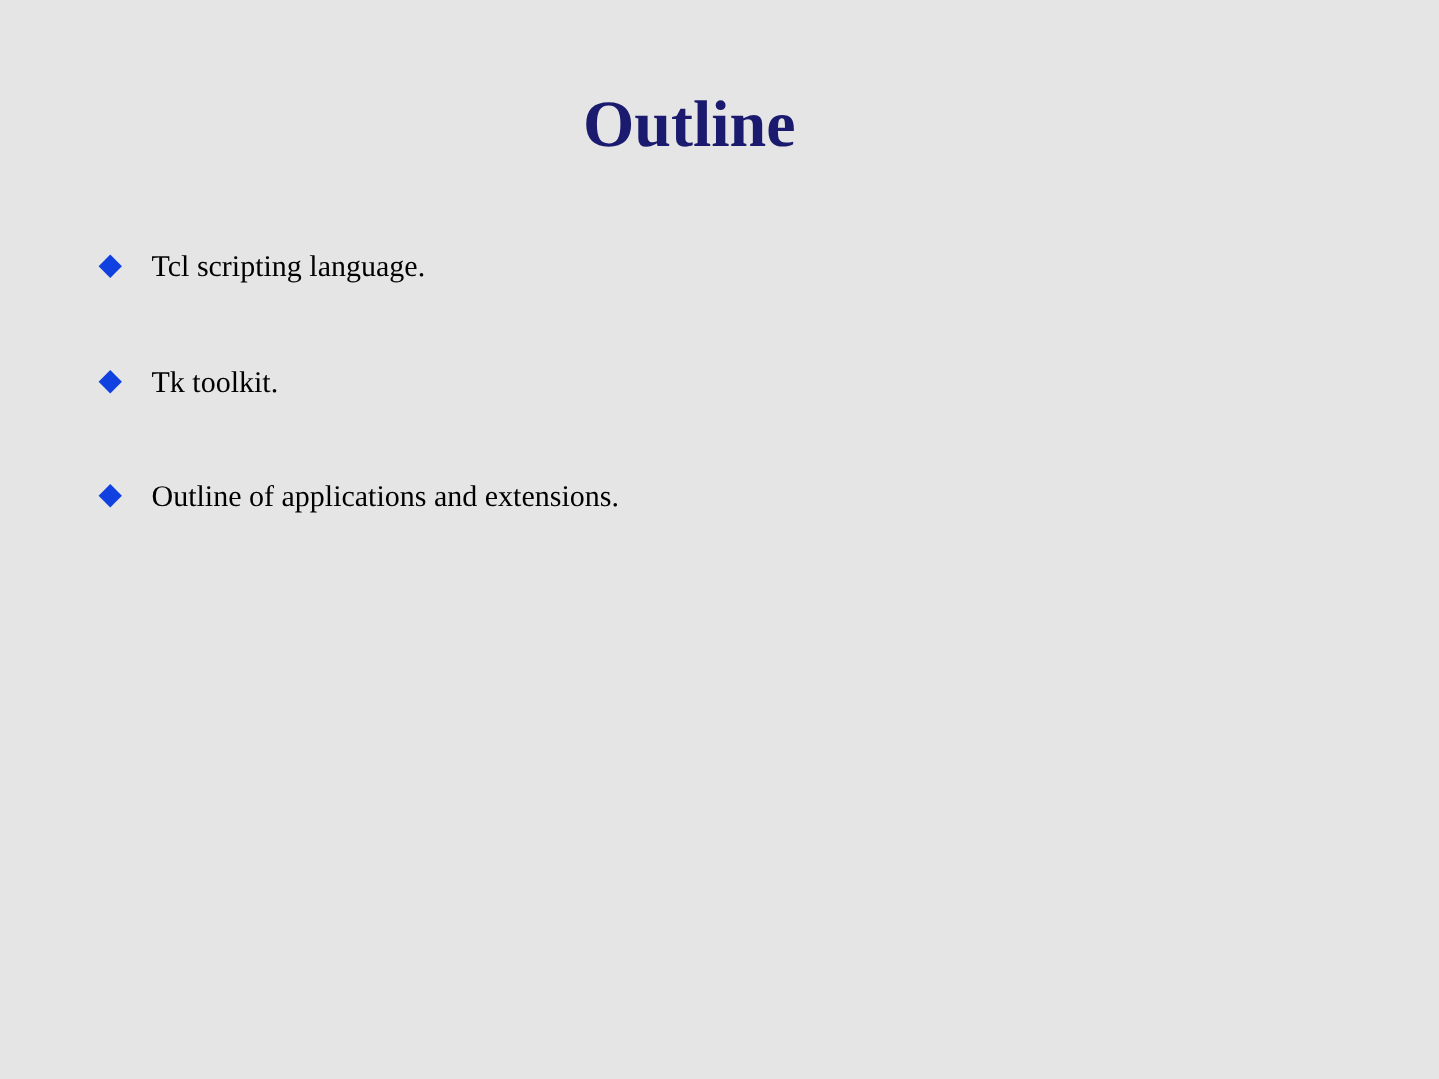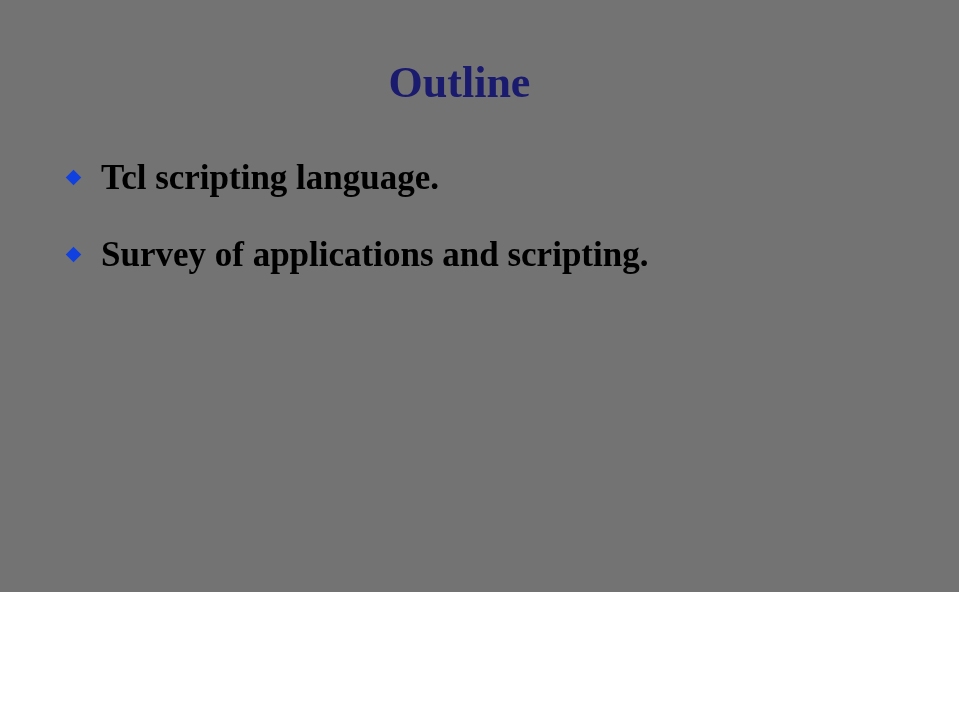--- a/index.html
+++ b/index.html
@@ -7,22 +7,22 @@
     margin: 0;
     padding: 0;
     background: #ffffff;
   }
   body {
     font-family: "Liberation Serif", "DejaVu Serif", serif;
   }
   .slide {
     position: relative;
     width: 959px;
-    height: 592px;
-    background: #737373;
+    height: 719px;
+    background: #e5e5e5;
     overflow: hidden;
   }
   .slide-title {
     position: absolute;
     left: 0;
     top: 57px;
     width: 919px;           
     text-align: center;
     font-family: "Liberation Serif", "DejaVu Serif", serif;
     font-weight: bold;
@@ -62,22 +62,22 @@
     height: 11px;
     margin: 2px 0 0 2px;
     background: #1040e0;
     transform: rotate(45deg);
   }
   .bullet-text {
     position: absolute;
     left: 101px;
     top: 9px;
     font-family: "Liberation Serif", "DejaVu Serif", serif;
-    font-weight: bold;
-    font-size: 35px;
+    font-weight: normal;
+    font-size: 20px;
     line-height: 34px;
     color: #000000;
     white-space: nowrap;
   }
 </style>
 </head>
 <body>
 
 <div class="slide">
 
@@ -85,25 +85,31 @@
 
   <ul class="bullet-list">
 
     <li class="bullet-item">
       <span class="bullet-marker">
         <span class="diamond"></span>
       </span>
       <span class="bullet-text">Tcl scripting language.</span>
     </li>
 
+    <li class="bullet-item">
+      <span class="bullet-marker">
+        <span class="diamond"></span>
+      </span>
+      <span class="bullet-text">Tk toolkit.</span>
+    </li>
 
 
     <li class="bullet-item">
       <span class="bullet-marker">
         <span class="diamond"></span>
       </span>
-      <span class="bullet-text">Survey of applications and scripting.</span>
+      <span class="bullet-text">Outline of applications and extensions.</span>
     </li>
 
 
   </ul>
 
 </div>
 
 </body></html>

